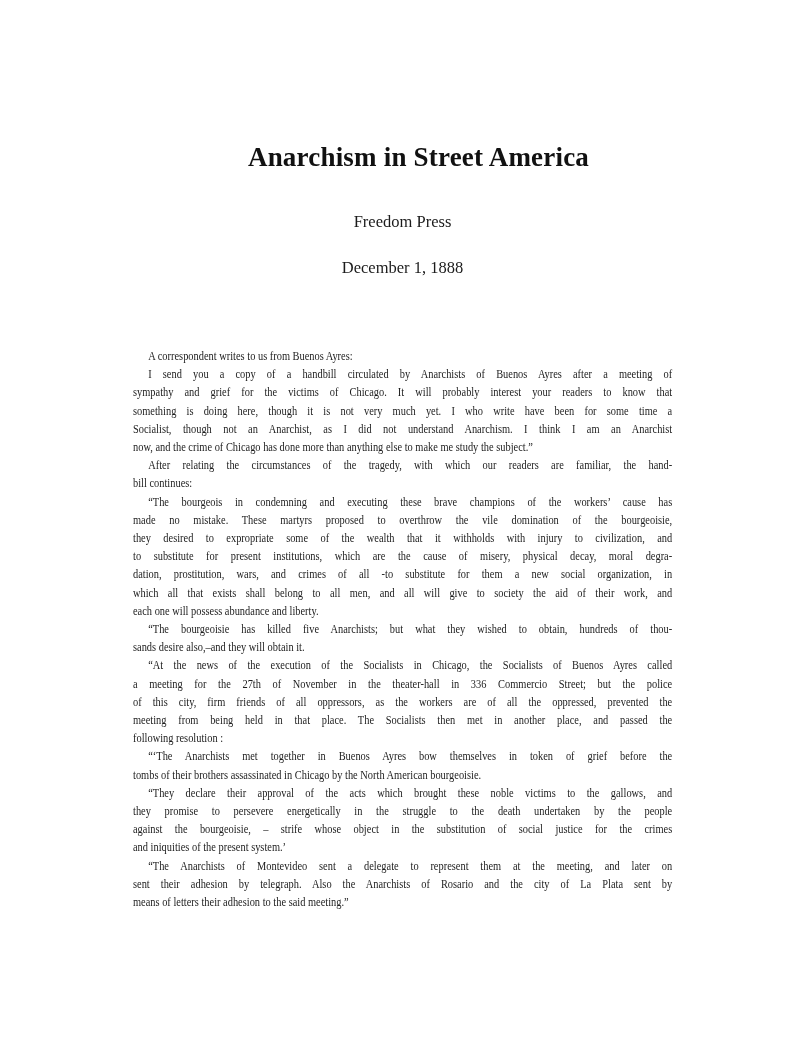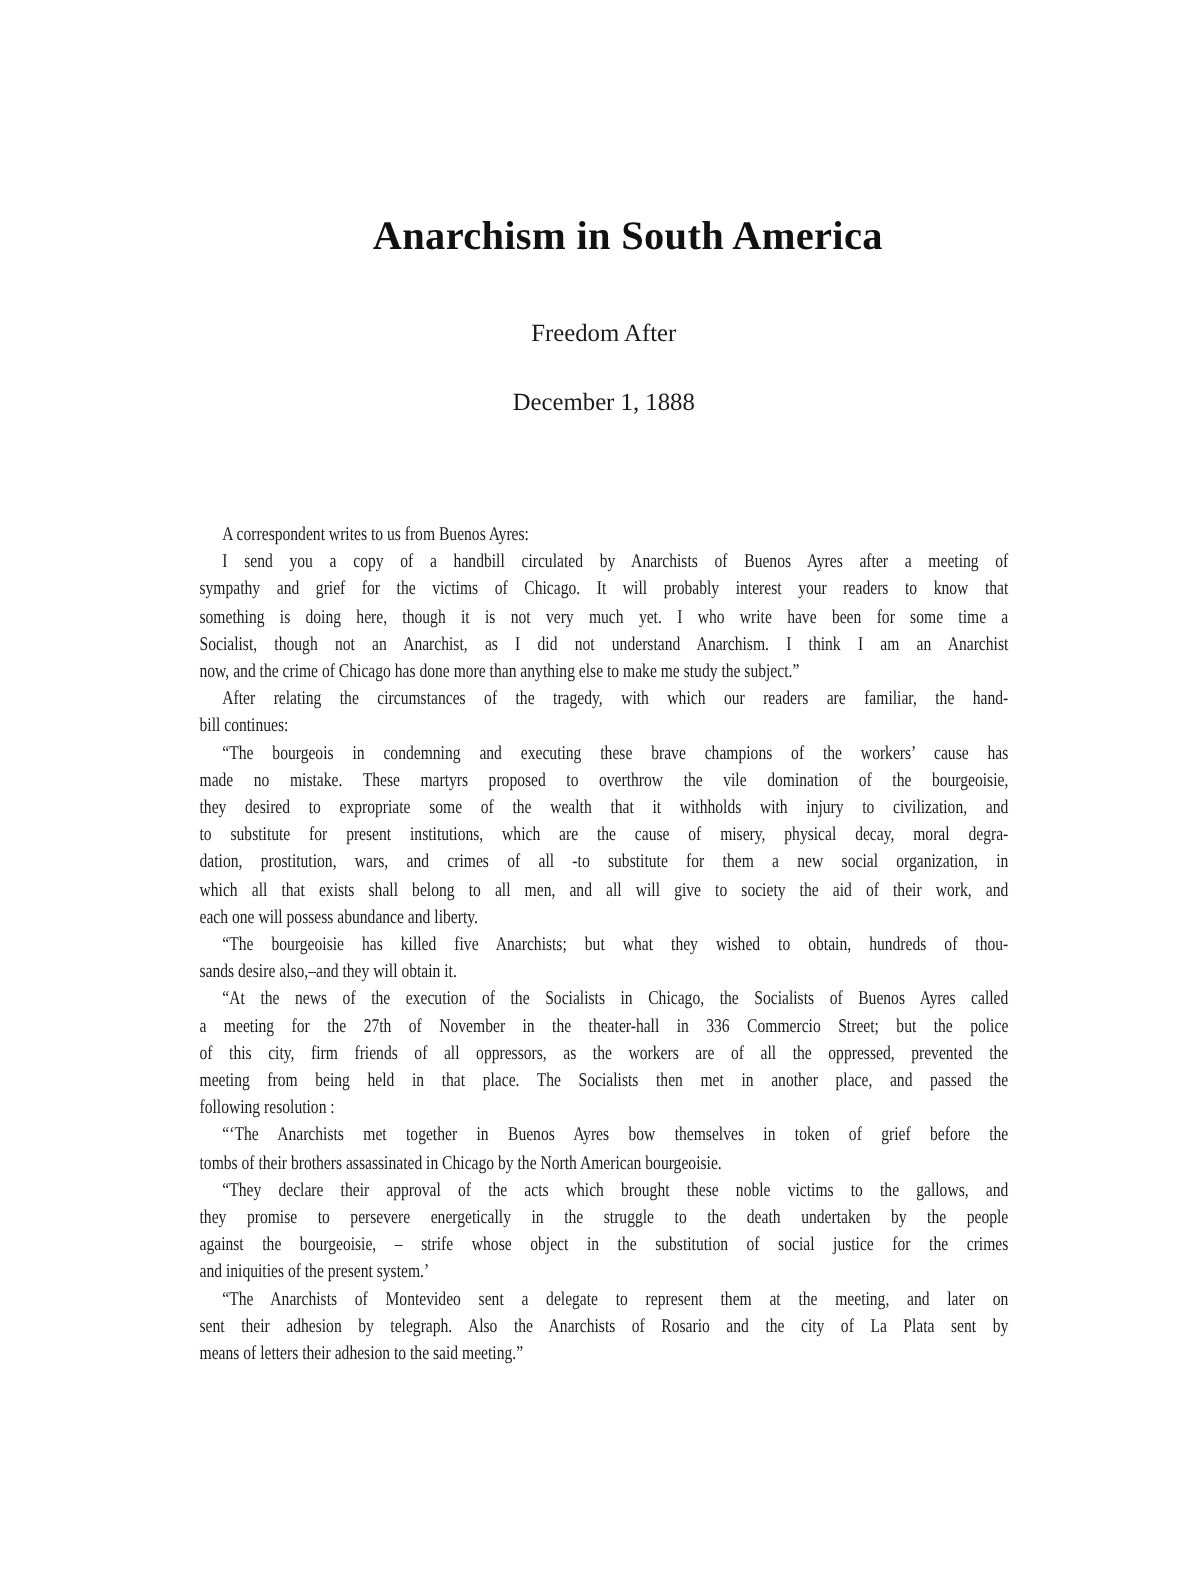--- a/index.html
+++ b/index.html
@@ -68,22 +68,22 @@
     text-align: justify;
     text-align-last: justify;
   }
   .line.pfirst { text-indent: 19px; }
   .line.plast  { text-align-last: left; }
 </style>
 </head>
 <body>
 
 <div class="page">
-  <h1 class="doc-title">Anarchism in South America</h1>
-  <div class="doc-publisher">Freedom After</div>
+  <h1 class="doc-title">Anarchism in Street America</h1>
+  <div class="doc-publisher">Freedom Press</div>
   <div class="doc-date">December 1, 1888</div>
   <div class="body-text" id="body-text">
       <div class="paragraph">
         <div class="line pfirst plast">A correspondent writes to us from Buenos Ayres:</div>
       </div>
       <div class="paragraph">
         <div class="line pfirst">I send you a copy of a handbill circulated by Anarchists of Buenos Ayres after a meeting of</div>
         <div class="line">sympathy and grief for the victims of Chicago. It will probably interest your readers to know that</div>
         <div class="line">something is doing here, though it is not very much yet. I who write have been for some time a</div>
         <div class="line">Socialist, though not an Anarchist, as I did not understand Anarchism. I think I am an Anarchist</div>

